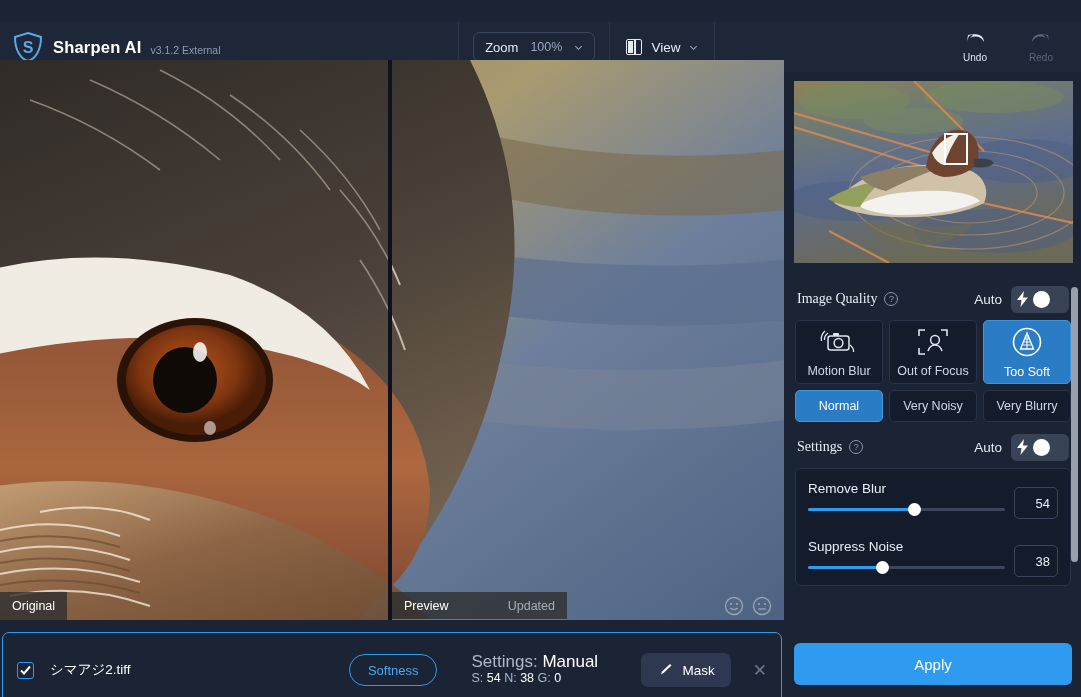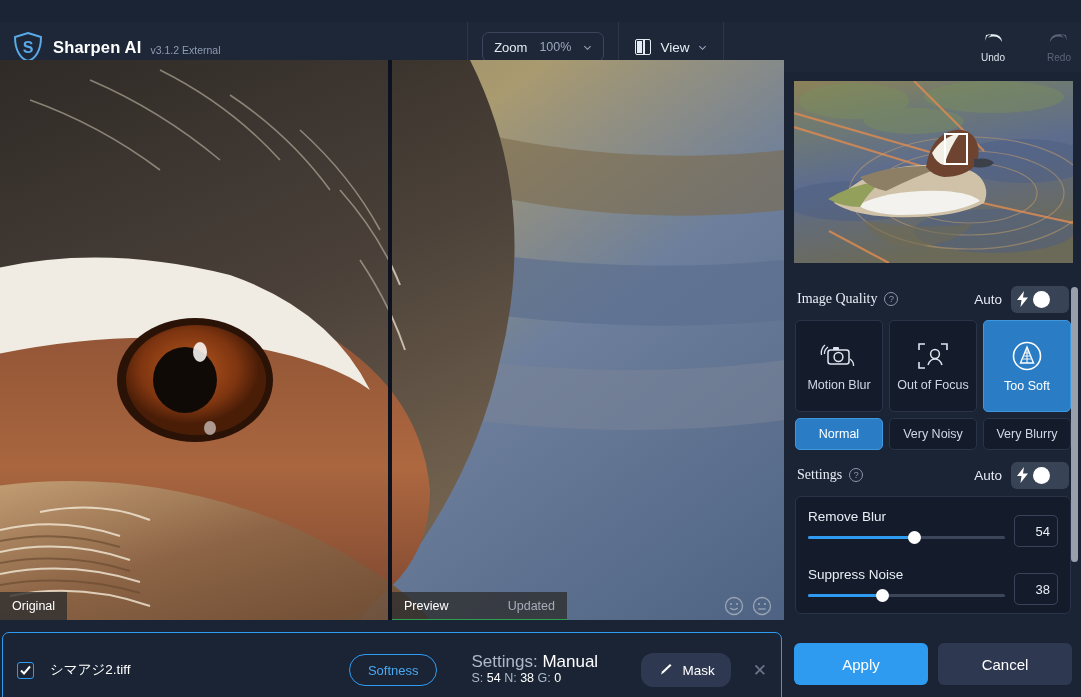--- a/index.html
+++ b/index.html
@@ -49,21 +49,21 @@
   .zoom-value { font-size: 12.5px; color: #9aa7bd; }
   .caret { width: 9px; height: 9px; display: inline-block; }
 
   .view-box { display: flex; align-items: center; gap: 9px; padding: 0 16px; height: 30px; }
   .view-label { font-size: 13.5px; color: #e6ebf3; }
   .split-ico { width: 16px; height: 16px; border: 1.6px solid #e6ebf3; border-radius: 2px; position: relative; }
   .split-ico::after { content:""; position:absolute; left:1px; top:1px; bottom:1px; width:5px; background:#e6ebf3; }
   .split-ico::before { content:""; position:absolute; left:7px; top:0; bottom:0; width:1.4px; background:#e6ebf3; }
 
   .spacer { flex: 1; }
-  .ur-group { display: flex; gap: 22px; }
+  .ur-group { display: flex; gap: 22px; padding-right: 18px; }
   .ur-btn { display: flex; flex-direction: column; align-items: center; gap: 1px; width: 44px; }
   .ur-btn .lbl { font-size: 10px; }
   .ur-btn.active .lbl { color: #dfe5ef; }
   .ur-btn.disabled .lbl { color: #5a6679; }
 
   
   .viewer { position: absolute; left: 0; top: 60px; width: 784px; height: 560px; overflow: hidden; background: #000; }
   .pane { position: absolute; top: 0; height: 560px; overflow: hidden; }
   .pane.left { left: 0; width: 388px; }
   .pane.right { left: 392px; width: 392px; }
@@ -101,21 +101,21 @@
     margin-left: auto; border: 1.4px solid #2f9bf0; border-radius: 16px;
     height: 32px; padding: 0 18px; display: flex; align-items: center;
     color: #49a8f2; font-size: 13px; background: transparent;
   }
   .setinfo { margin-left: 34px; width: 170px; line-height: 16px; }
   .setinfo .l1 { font-size: 17px; color: #aeb8c8; }
   .setinfo .l1 b { color: #fff; font-weight: normal; }
   .setinfo .l2 { font-size: 12.5px; color: #aeb8c8; }
   .setinfo .l2 b { color: #fff; font-weight: normal; }
   .mask-btn {
-    background: #2e3850; border-radius: 12px; height: 34px; padding: 0 16px;
+    background: #2e3850; border-radius: 7px; height: 34px; padding: 0 16px;
     display: flex; align-items: center; gap: 9px; color: #fff; font-size: 13.5px; justify-content: flex-end;
   }
   .close-x { margin-left: 22px; color: #6b7689; font-size: 17px; }
 
   
   .sidebar {
     position: absolute; left: 785px; top: 72px; width: 296px; height: 625px;
     background: #1b2435;
   }
   .navthumb {
@@ -137,21 +137,21 @@
   }
   .auto-lbl { margin-left: auto; font-size: 13.5px; color: #e4e9f2; margin-right: 9px; }
   .toggle {
     width: 58px; height: 27px; border-radius: 6px; background: #384356;
     display: flex; align-items: center; padding: 0 5px; gap: 4px;
   }
   .toggle .knob { width: 17px; height: 17px; border-radius: 50%; background: #fff; }
 
   .qgrid { display: grid; grid-template-columns: repeat(3, 1fr); gap: 6px; padding: 4px 10px 0 10px; }
   .qcard {
-    height: 92px; border-radius: 5px; background: #141c2b; border: 1px solid #2a3347;
+    height: 64px; border-radius: 5px; background: #141c2b; border: 1px solid #2a3347;
     display: flex; flex-direction: column; align-items: center; justify-content: center; gap: 7px;
   }
   .qcard.sel { background: #2a7dc4; border-color: #3f97e0; }
   .qcard .cl { font-size: 12.5px; color: #cfd7e4; }
   .qcard.sel .cl { color: #fff; }
 
   .qrow { display: grid; grid-template-columns: repeat(3, 1fr); gap: 6px; padding: 6px 10px 0 10px; }
   .qpill {
     height: 32px; border-radius: 5px; background: #141c2b; border: 1px solid #2a3347;
     display: flex; align-items: center; justify-content: center;
@@ -599,16 +599,15 @@
           <div class="vbox">38</div>
         </div>
       </div>
     </div>
 
     <div class="scrollbar"></div>
   </div>
 
   <div class="actions">
     <div class="btn-apply">Apply</div>
-    <div class="btn-cancel">Cancel</div>
   </div>
 
 </div>
 
 </body></html>

